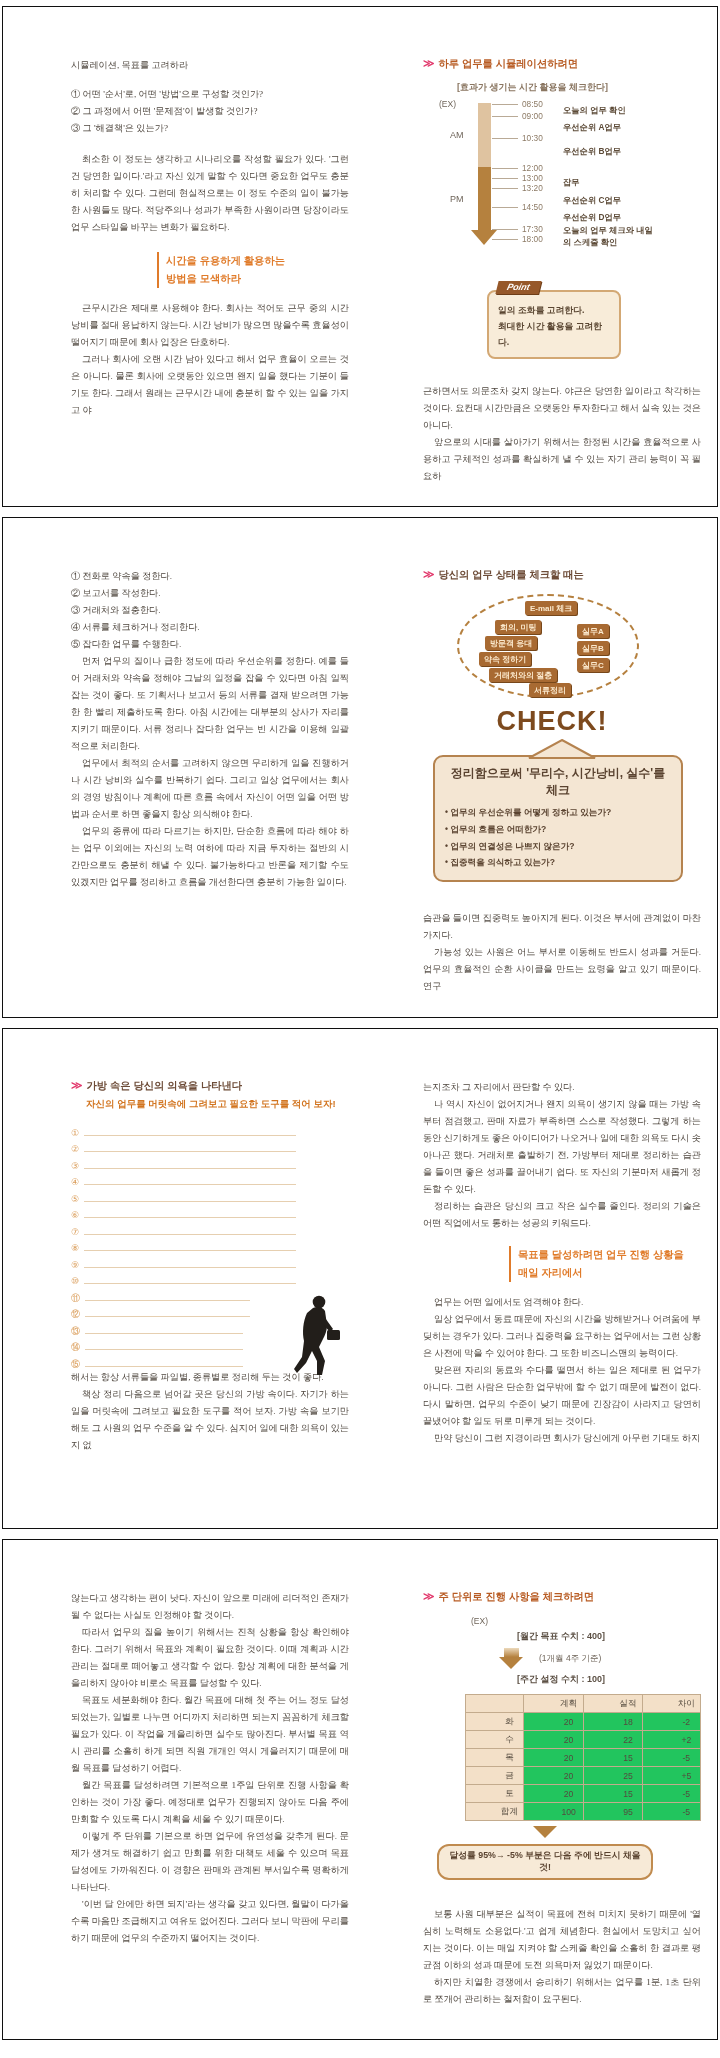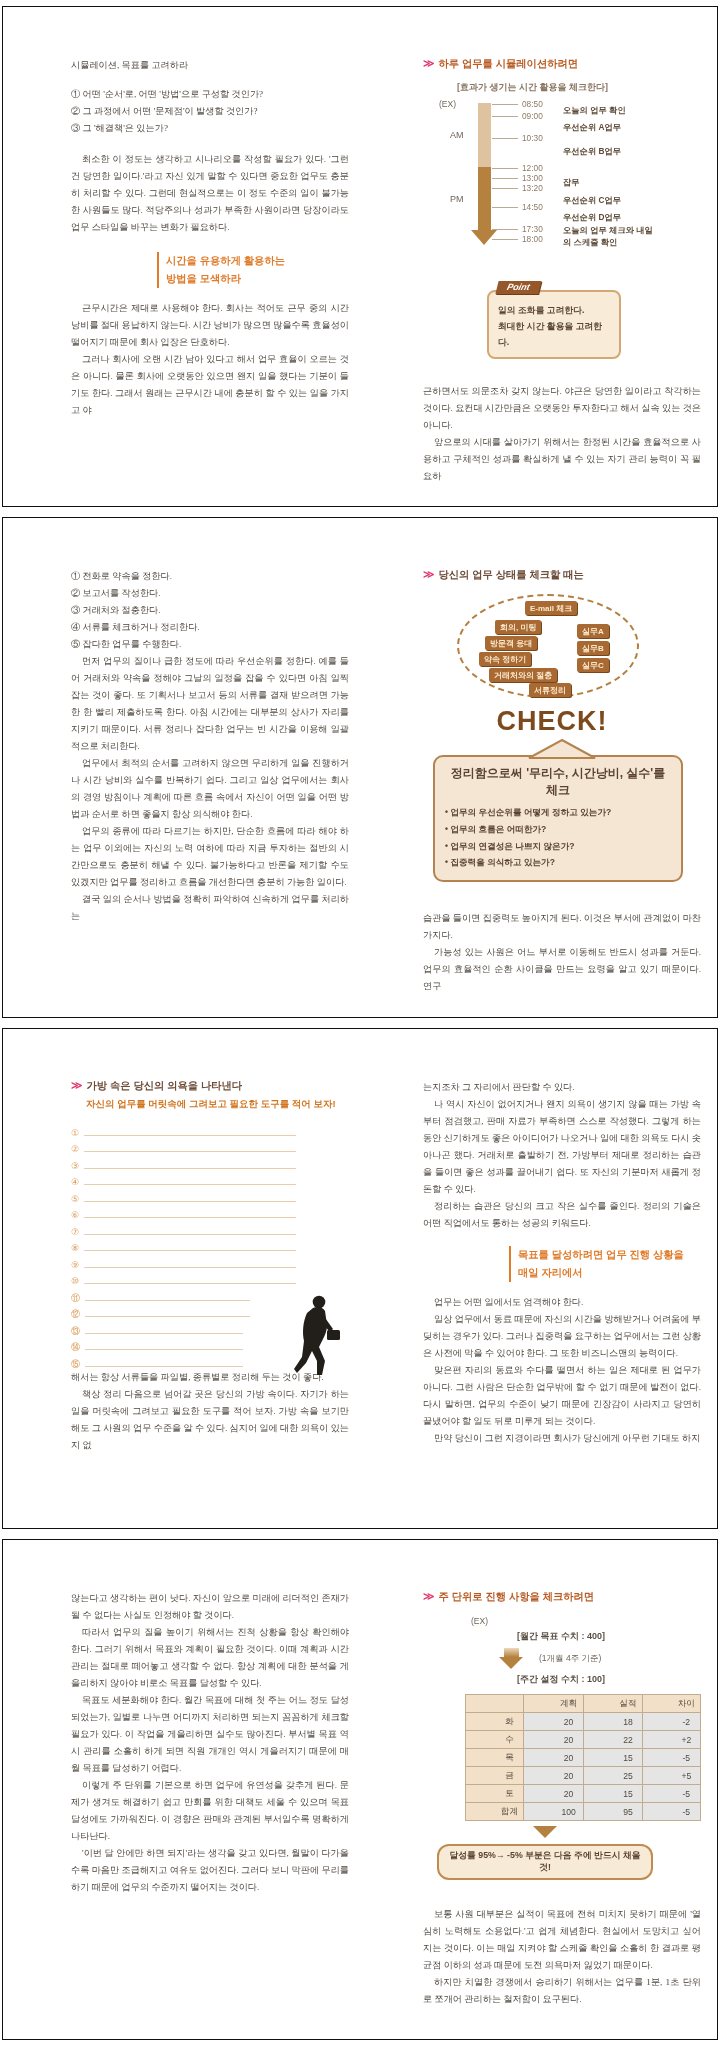--- a/index.html
+++ b/index.html
@@ -70,21 +70,21 @@
   .exlbl{font-family:"Liberation Sans",sans-serif;font-size:8.5px;color:#6f655a;margin:12px 0 0 48px;}
   .bracket{font:bold 9px "Liberation Sans",sans-serif;color:#5c5044;margin:4px 0 0 58px;padding-left:36px;}
   .arrowrow{display:flex;align-items:center;margin:5px 0 0 76px;gap:16px;}
   .dar{display:flex;flex-direction:column;align-items:center;}
   .dstem{width:15px;height:9px;background:linear-gradient(#ecd9bb,#b5813e);}
   .dhead{width:0;height:0;border-left:12px solid transparent;border-right:12px solid transparent;border-top:12px solid #b5813e;}
   .anote{font-family:"Liberation Sans",sans-serif;font-size:8.5px;color:#6f655a;}
   .wtable{margin:8px 0 0 42px;border-collapse:collapse;font-family:"Liberation Sans",sans-serif;}
   .wtable th,.wtable td{border:1px solid #c3ab8d;font-size:8.6px;color:#544a3e;text-align:center;font-weight:normal;height:15px;padding-left:31px;}
   .wtable th{background:#f3e0c8;width:38px;}
-  .wtable td{background:#e5e5e5;}
+  .wtable td{background:#22c55e;}
   .wtable td:first-child{background:#f3e0c8;}
   .smallarrow{margin:3px 0 0 110px;}
   .rbox{border:2px solid #c08b4f;border-radius:12px;background:#f7ead7;margin:2px 0 0 14px;width:216px;padding:4px 4px;font:bold 8.8px "Liberation Sans",sans-serif;color:#5a4330;text-align:center;box-sizing:border-box;}
 </style>
 </head>
 <body>
 
 <div id="panels">
 
   <div class="panel">
@@ -174,21 +174,20 @@
       <div>
         <p class="para ni">① 전화로 약속을 정한다.</p>
         <p class="para ni">② 보고서를 작성한다.</p>
         <p class="para ni">③ 거래처와 절충한다.</p>
         <p class="para ni">④ 서류를 체크하거나 정리한다.</p>
         <p class="para ni">⑤ 잡다한 업무를 수행한다.</p>
       </div>
       <p class="para mt20">먼저 업무의 질이나 급한 정도에 따라 우선순위를 정한다. 예를 들어 거래처와 약속을 정해야 그날의 일정을 잡을 수 있다면 아침 일찍 잡는 것이 좋다. 또 기획서나 보고서 등의 서류를 결재 받으려면 가능한 한 빨리 제출하도록 한다. 아침 시간에는 대부분의 상사가 자리를 지키기 때문이다. 서류 정리나 잡다한 업무는 빈 시간을 이용해 일괄적으로 처리한다.</p>
       <p class="para">업무에서 최적의 순서를 고려하지 않으면 무리하게 일을 진행하거나 시간 낭비와 실수를 반복하기 쉽다. 그리고 일상 업무에서는 회사의 경영 방침이나 계획에 따른 흐름 속에서 자신이 어떤 일을 어떤 방법과 순서로 하면 좋을지 항상 의식해야 한다.</p>
       <p class="para">업무의 종류에 따라 다르기는 하지만, 단순한 흐름에 따라 해야 하는 업무 이외에는 자신의 노력 여하에 따라 지금 투자하는 절반의 시간만으로도 충분히 해낼 수 있다. 불가능하다고 반론을 제기할 수도 있겠지만 업무를 정리하고 흐름을 개선한다면 충분히 가능한 일이다.</p>
-      <p class="para">결국 일의 순서나 방법을 정확히 파악하여 신속하게 업무를 처리하는</p>
       <div class="footer-l">
         <span class="fpn">58</span><span class="fbt">직장이 전부다</span>
       </div>
     </div>
     <div class="page right pad">
       <div class="stitle brown">
         <span class="chv">≫</span>
         <span>당신의 업무 상태를 체크할 때는</span>
       </div>
       <div class="ellipse">
@@ -318,20 +317,21 @@
         <span class="fch">제3장 - 기획력</span><span class="fpn2">63</span>
       </div>
     </div>
   </div>
 
   <div class="panel">
     <div class="page left pad">
       <p class="para ni">않는다고 생각하는 편이 낫다. 자신이 앞으로 미래에 리더적인 존재가 될 수 없다는 사실도 인정해야 할 것이다.</p>
       <p class="para">따라서 업무의 질을 높이기 위해서는 진척 상황을 항상 확인해야 한다. 그러기 위해서 목표와 계획이 필요한 것이다. 이때 계획과 시간 관리는 절대로 떼어놓고 생각할 수 없다. 항상 계획에 대한 분석을 게을리하지 않아야 비로소 목표를 달성할 수 있다.</p>
       <p class="para">목표도 세분화해야 한다. 월간 목표에 대해 첫 주는 어느 정도 달성되었는가, 일별로 나누면 어디까지 처리하면 되는지 꼼꼼하게 체크할 필요가 있다. 이 작업을 게을리하면 실수도 많아진다. 부서별 목표 역시 관리를 소홀히 하게 되면 직원 개개인 역시 게을러지기 때문에 매월 목표를 달성하기 어렵다.</p>
+      <p class="para">월간 목표를 달성하려면 기본적으로 1주일 단위로 진행 사항을 확인하는 것이 가장 좋다. 예정대로 업무가 진행되지 않아도 다음 주에 만회할 수 있도록 다시 계획을 세울 수 있기 때문이다.</p>
       <p class="para">이렇게 주 단위를 기본으로 하면 업무에 유연성을 갖추게 된다. 문제가 생겨도 해결하기 쉽고 만회를 위한 대책도 세울 수 있으며 목표 달성에도 가까워진다. 이 경향은 판매와 관계된 부서일수록 명확하게 나타난다.</p>
       <p class="para">'이번 달 안에만 하면 되지'라는 생각을 갖고 있다면, 월말이 다가올수록 마음만 조급해지고 여유도 없어진다. 그러다 보니 막판에 무리를 하기 때문에 업무의 수준까지 떨어지는 것이다.</p>
       <div class="footer-l">
         <span class="fpn">64</span><span class="fbt">직장이 전부다</span>
       </div>
     </div>
     <div class="page right pad">
       <div class="stitle ohead">
         <span class="chv">≫</span>
         <span>주 단위로 진행 사항을 체크하려면</span>

